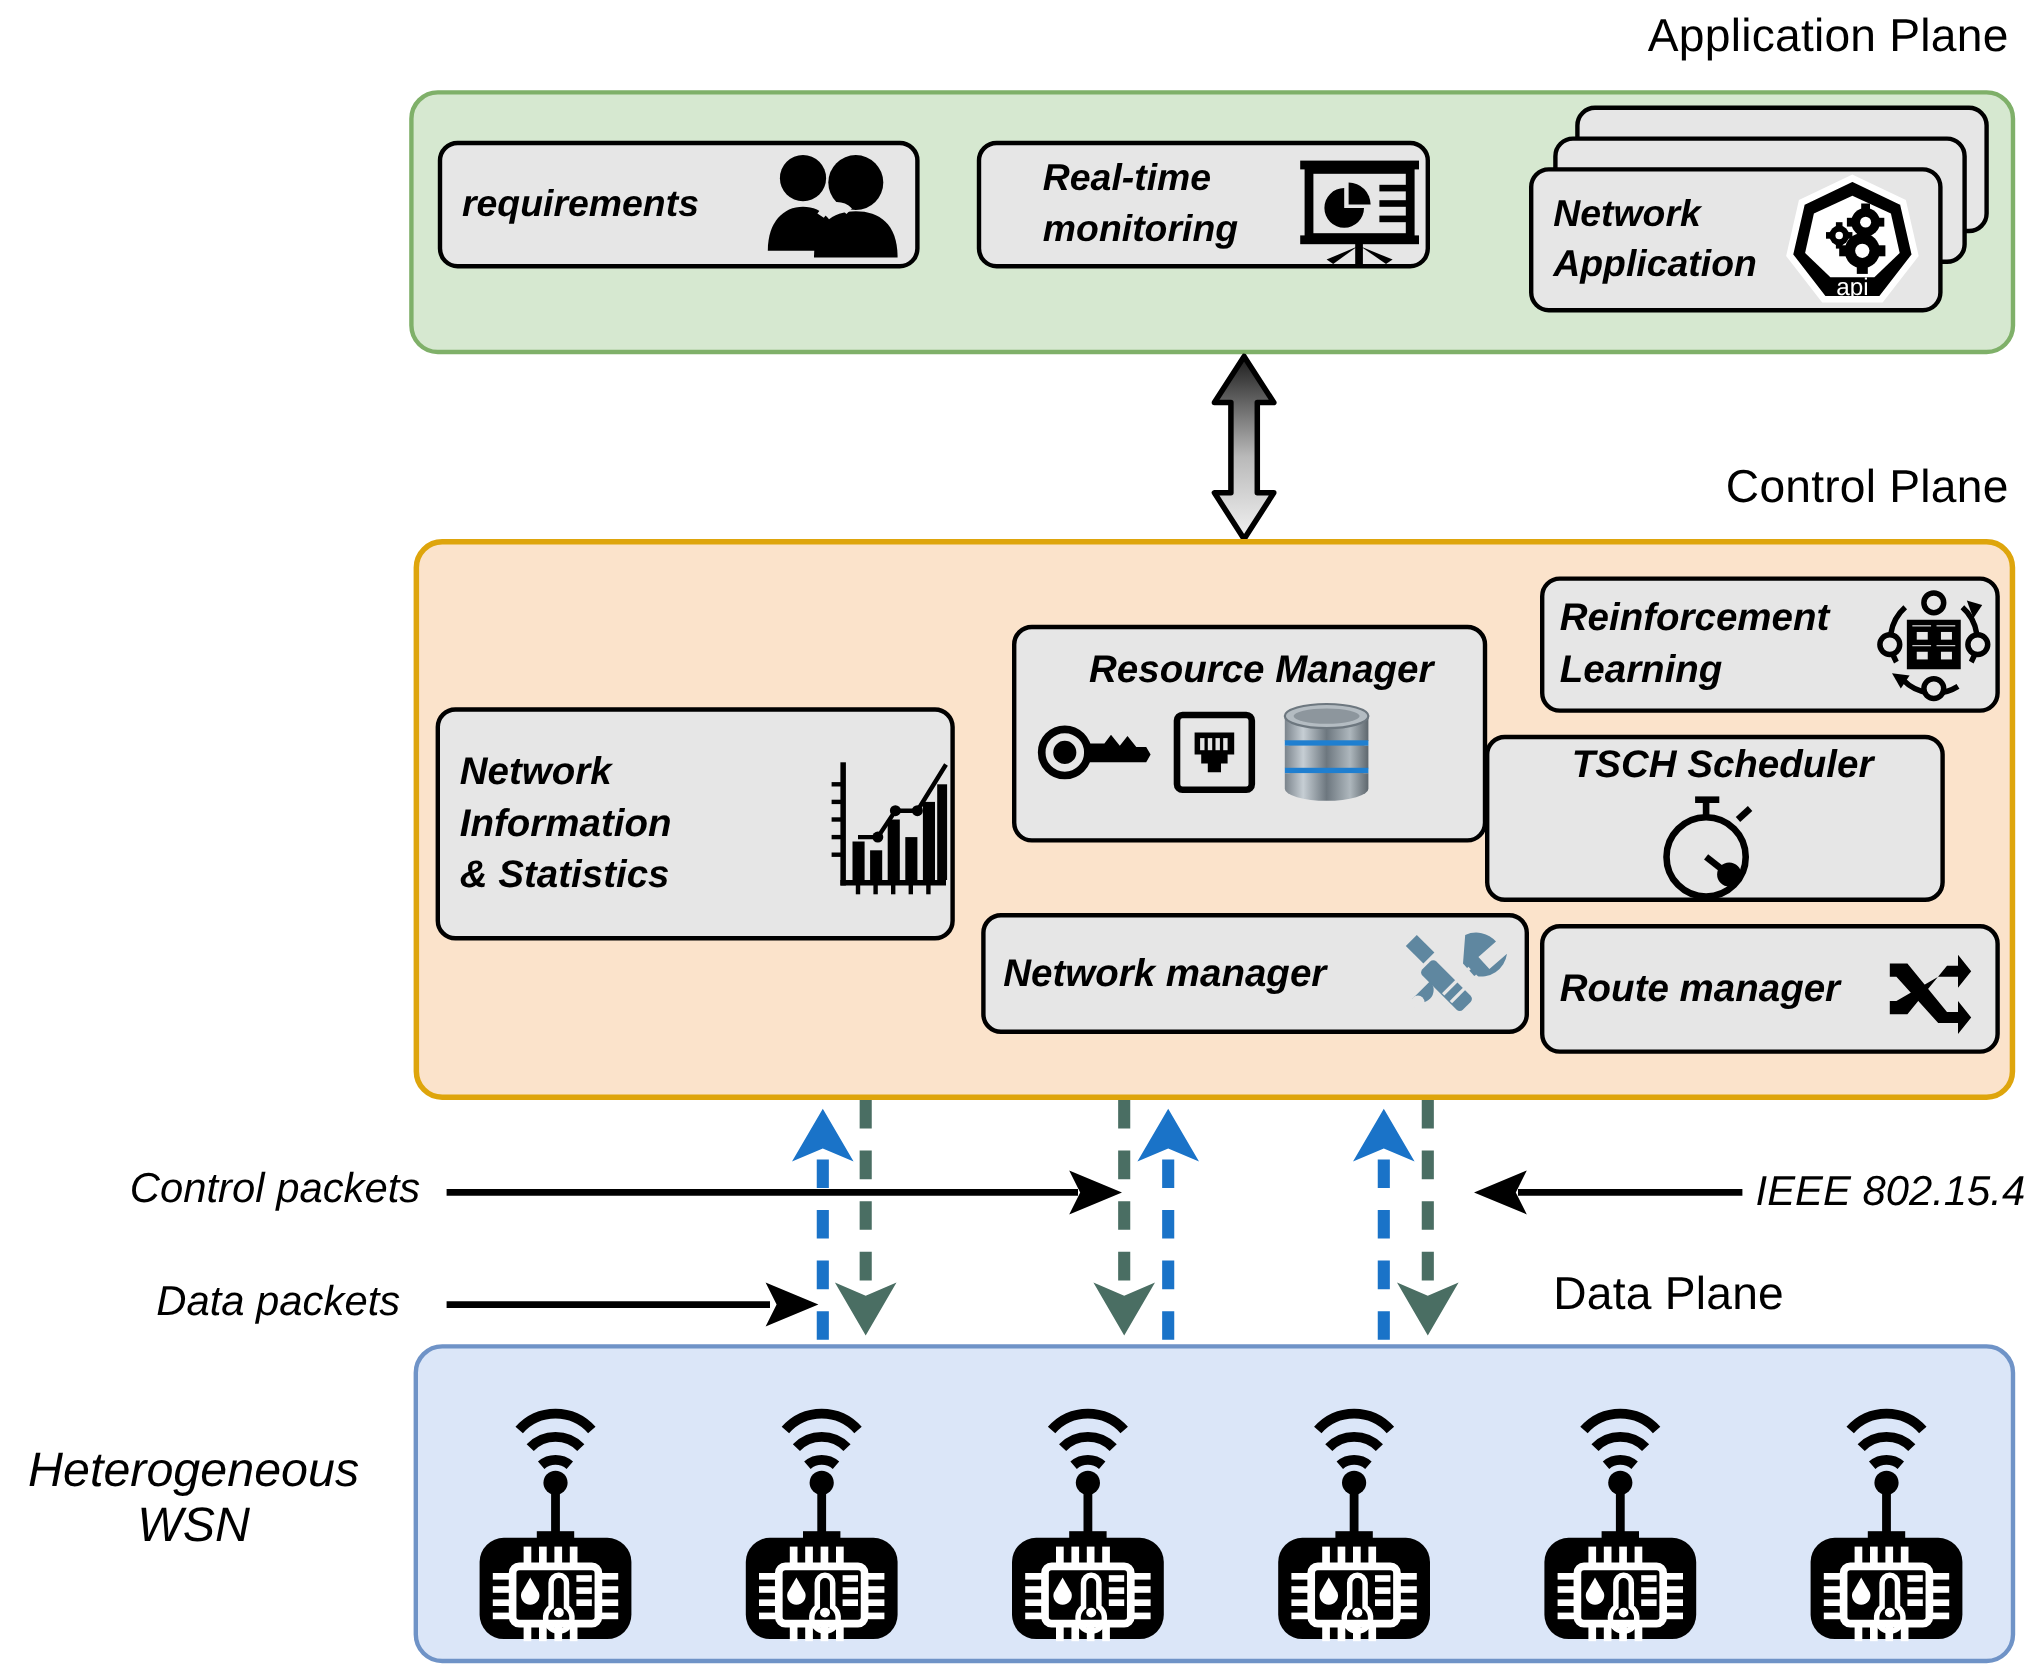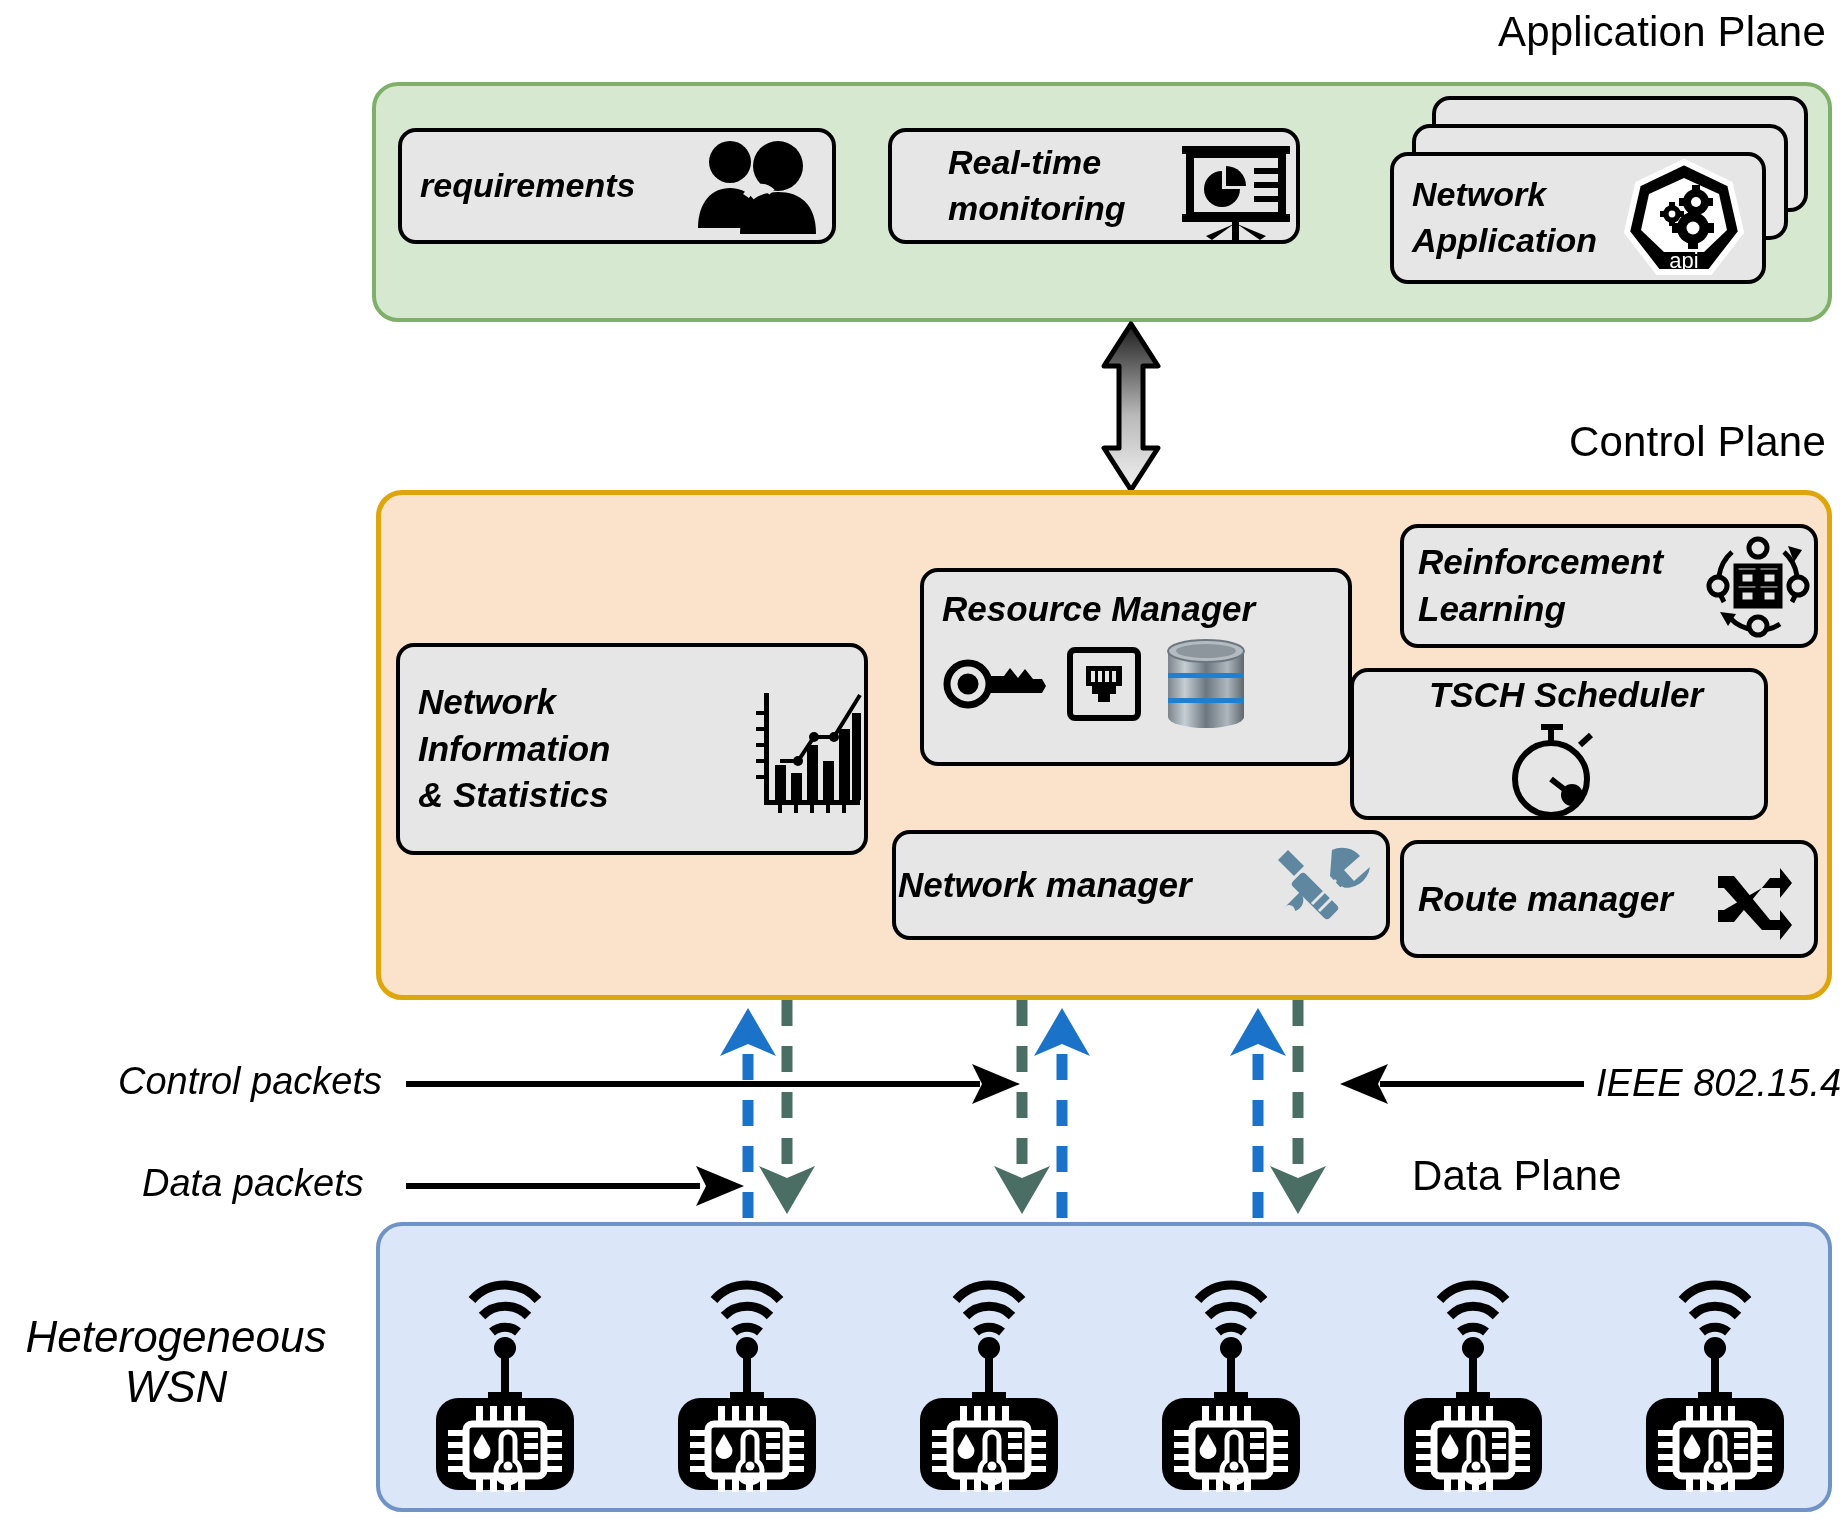--- a/index.html
+++ b/index.html
@@ -167,21 +167,21 @@
         <path d="M32 78 L50 78 L66 54 L86 54 L112 12" stroke="#000" stroke-width="4" fill="none"></path>
         <circle cx="50" cy="78" r="5"></circle>
           <circle cx="66" cy="54" r="5"></circle>
           <circle cx="86" cy="54" r="5"></circle>
       </g>
     </svg>
   </span>
 </div>
 
 <div class="card" style="left:920px;top:568px;width:432px;height:198px;display:block;padding:14px 18px;">
-  <div class="card-text" style="font-size:35px;">Resource Manager</div>
+  <div class="card-text" style="font-size:35px;margin-left:48px;">Resource Manager</div>
   <div style="display:flex;align-items:center;gap:20px;margin-top:4px;">
     <span>
       <svg width="104" height="62" viewBox="0 0 104 62">
         <g fill="none" stroke="#000" stroke-width="7">
           <circle cx="26" cy="31" r="21"></circle>
           <circle cx="26" cy="31" r="7" fill="#000"></circle>
         </g>
         <path class="ink" d="M46 23 h16 l6 -8 l8 10 l7 -9 l8 10 h9 l4 7 l-4 7 h-54 z"></path>
       </svg>
     </span>
@@ -214,21 +214,21 @@
         <rect x="6" y="61" width="76" height="5" fill="#1f7fd0"></rect>
         <path d="M6 66 h76 v14 a38 11 0 0 1 -76 0 z" fill="url(#dbg)"></path>
         <ellipse cx="44" cy="14" rx="38" ry="11" fill="#b4bcc2" stroke="#6d777f" stroke-width="2"></ellipse>
         <ellipse cx="44" cy="14" rx="30" ry="7" fill="#8d969d"></ellipse>
       </svg>
     </span>
   </div>
 </div>
 
 <div class="card" style="left:892px;top:830px;width:498px;height:110px;">
-  <div class="card-text" style="font-size:35px;padding-left:2px;flex:1;">Network manager</div>
+  <div class="card-text" style="font-size:35px;padding-left:16px;flex:1;">Network manager</div>
   <span style="padding-right:18px;">
     <svg width="96" height="86" viewBox="0 0 96 86">
       <g fill="#5F87A0">
         <path d="M60 8 a24 24 0 0 1 28 6 l-16 14 l10 11 l16 -14 a24 24 0 0 1 -30 20 l-10 -11 z"></path>
         <rect x="34" y="28" width="18" height="52" rx="4" transform="rotate(-45 43 54)"></rect>
         <path d="M6 18 l10 -10 l16 16 l-10 10 z"></path>
         <path d="M12 66 a11 11 0 1 0 16 -16 z"></path>
         <circle cx="17" cy="69" r="6" fill="#E6E6E6"></circle>
       </g>
       <g stroke="#E6E6E6" stroke-width="3">

